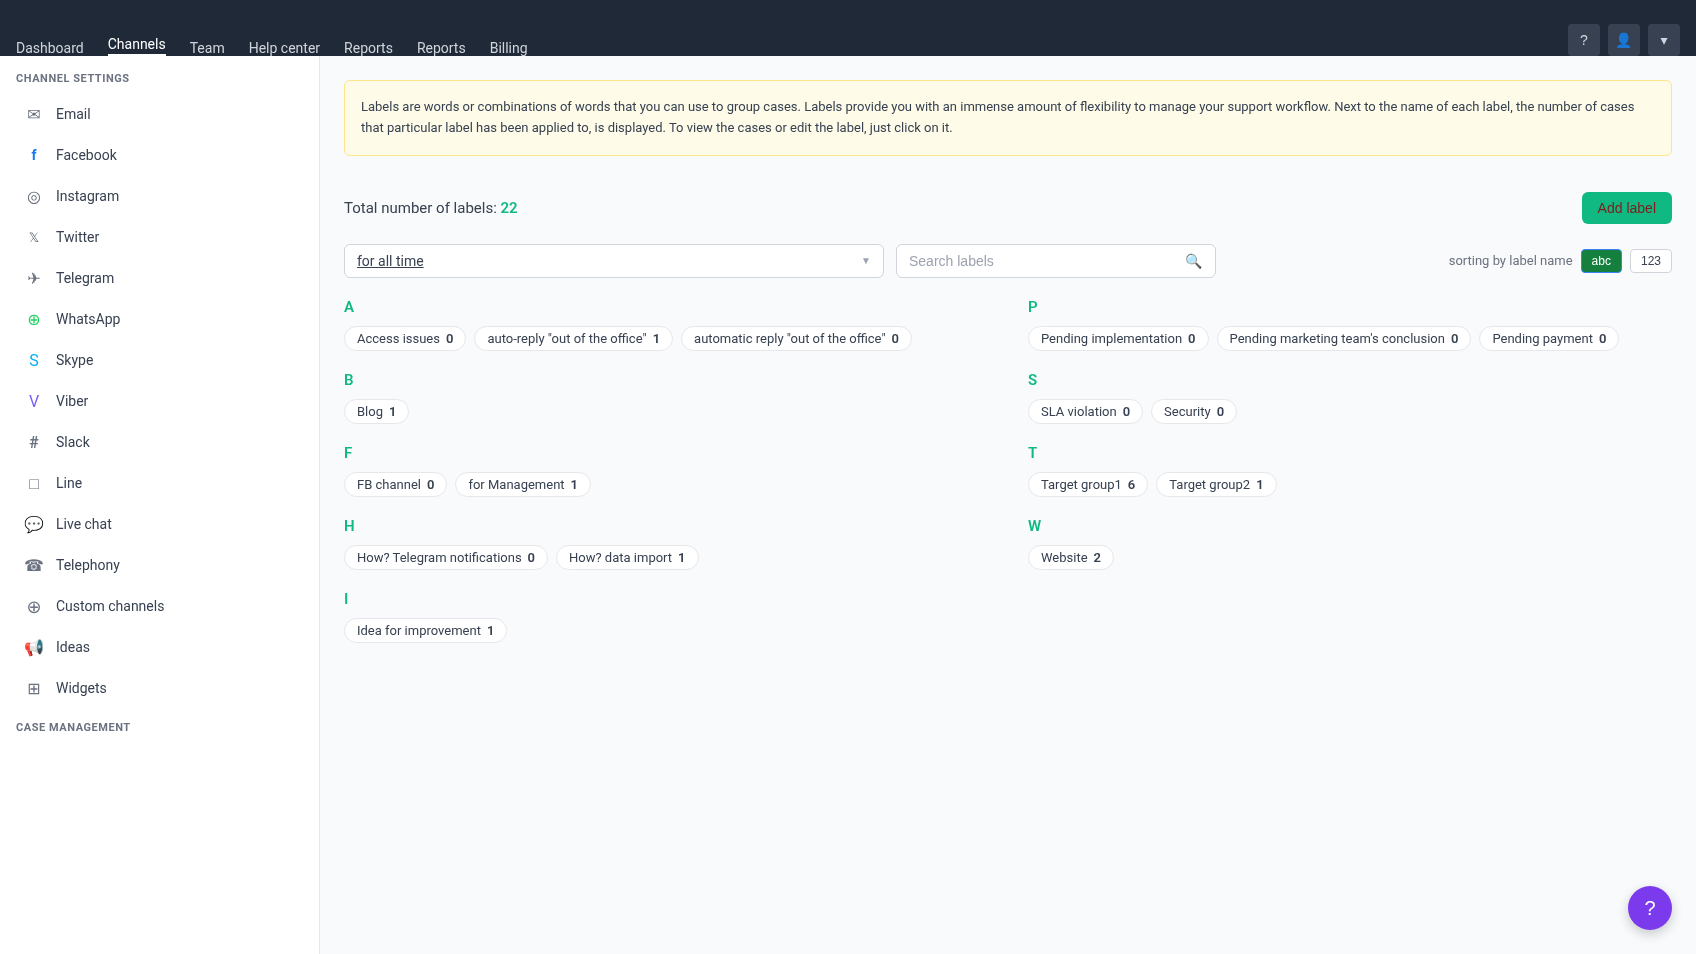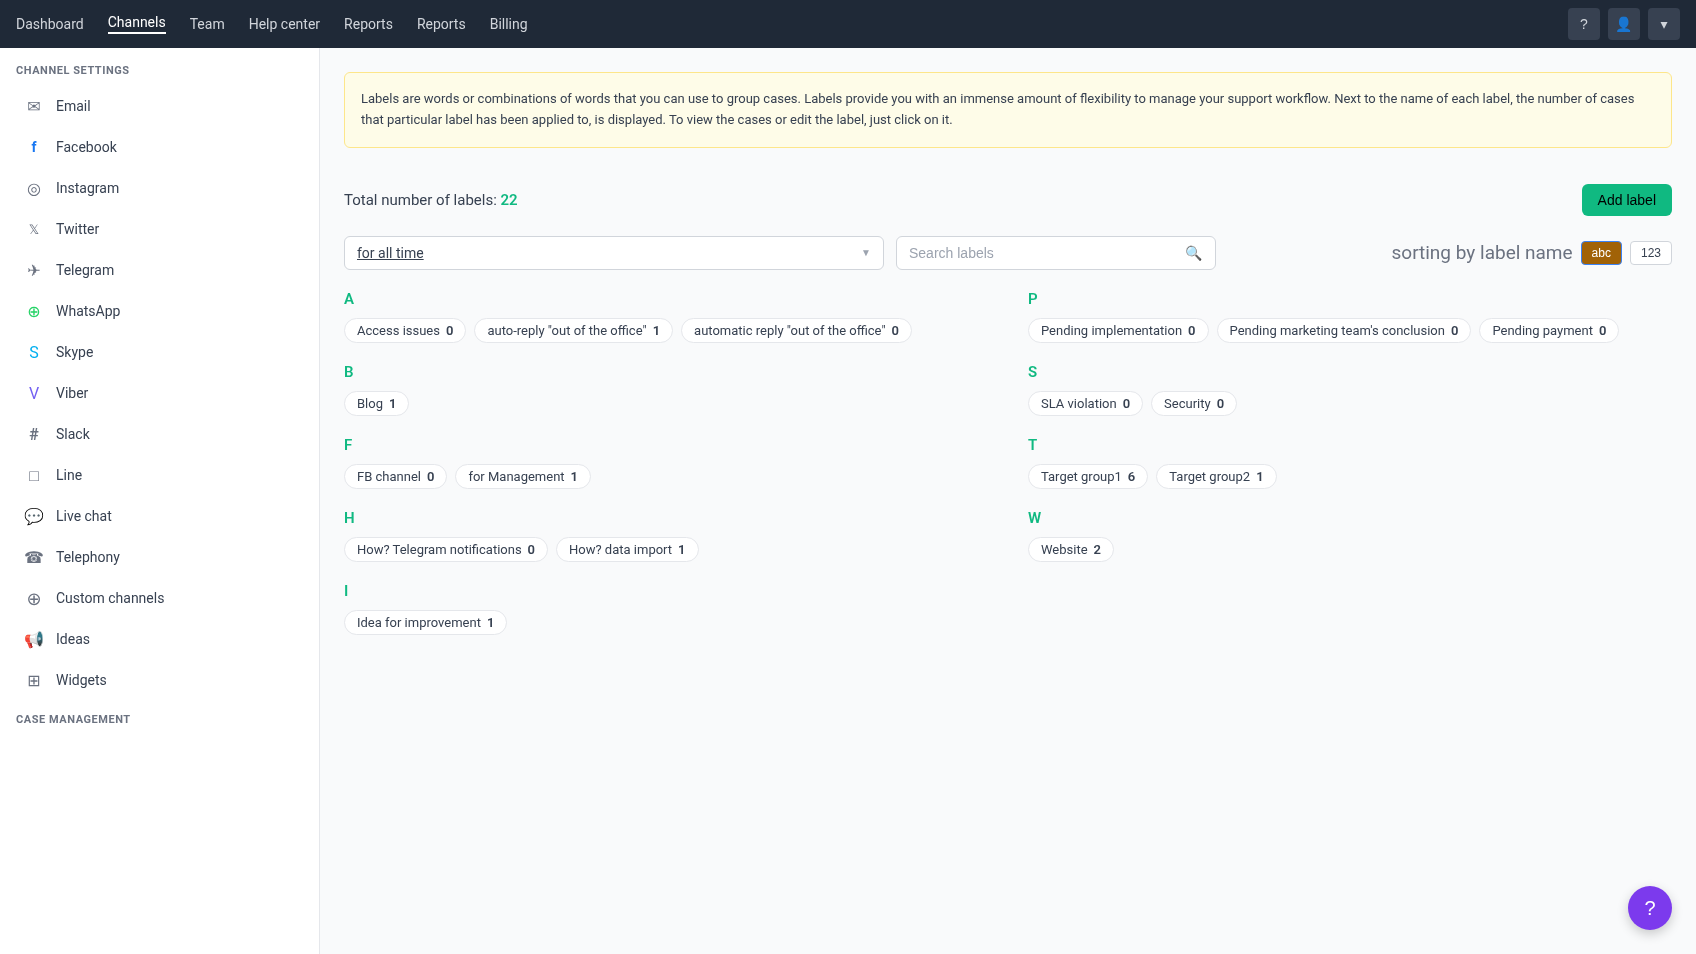--- a/index.html
+++ b/index.html
@@ -2,23 +2,23 @@
 <html><head>
   <meta charset="utf-8">
   <style>
     * { box-sizing: border-box; margin: 0; padding: 0; }
     body { font-family: -apple-system, BlinkMacSystemFont, 'Segoe UI', Roboto, sans-serif; font-size: 14px; background: #f4f6f8; color: #333; }
 
     
     .top-nav {
       background: #1f2937;
       color: #d1d5db;
-      height: 48px;
-      display: flex;
-      align-items: center;
+      height: 56px;
+      display: flex;
+      align-items: flex-end;
       padding: 0 16px;
       gap: 24px;
     }
     .top-nav a {
       color: #d1d5db;
       text-decoration: none;
       font-size: 14px;
       cursor: pointer;
     }
     .top-nav a.active { color: #fff; border-bottom: 2px solid #fff; padding-bottom: 2px; }
@@ -115,21 +115,21 @@
     .labels-total {
       font-size: 15px;
       color: #374151;
     }
     .labels-total-count {
       color: #10b981;
       font-weight: 600;
     }
     .add-label-btn {
       background: #10b981;
-      color: #000000;
+      color: #7f1d1d;
       border: none;
       padding: 8px 16px;
       border-radius: 6px;
       cursor: pointer;
       font-size: 14px;
       font-weight: 500;
     }
 
     
     .filter-row {
@@ -174,32 +174,32 @@
     .search-box input::placeholder { color: #9ca3af; }
     .search-icon-span { color: #9ca3af; font-size: 14px; }
 
     
     .sorting-area {
       margin-left: auto;
       display: flex;
       align-items: center;
       gap: 8px;
     }
-    .sorting-label { color: #6b7280; font-size: 19px; }
+    .sorting-label { color: #6b7280; font-size: 13px; }
     .sort-btn {
       padding: 4px 10px;
       border-radius: 4px;
       border: 1px solid #d1d5db;
       font-size: 12px;
       cursor: pointer;
       background: #fff;
       color: #374151;
     }
     .sort-btn.active {
-      background: #a16207;
+      background: #15803d;
       color: #fff;
       border-color: #3b82f6;
     }
 
     
     .labels-content {
       display: grid;
       grid-template-columns: 1fr 1fr;
       gap: 0 40px;
     }

